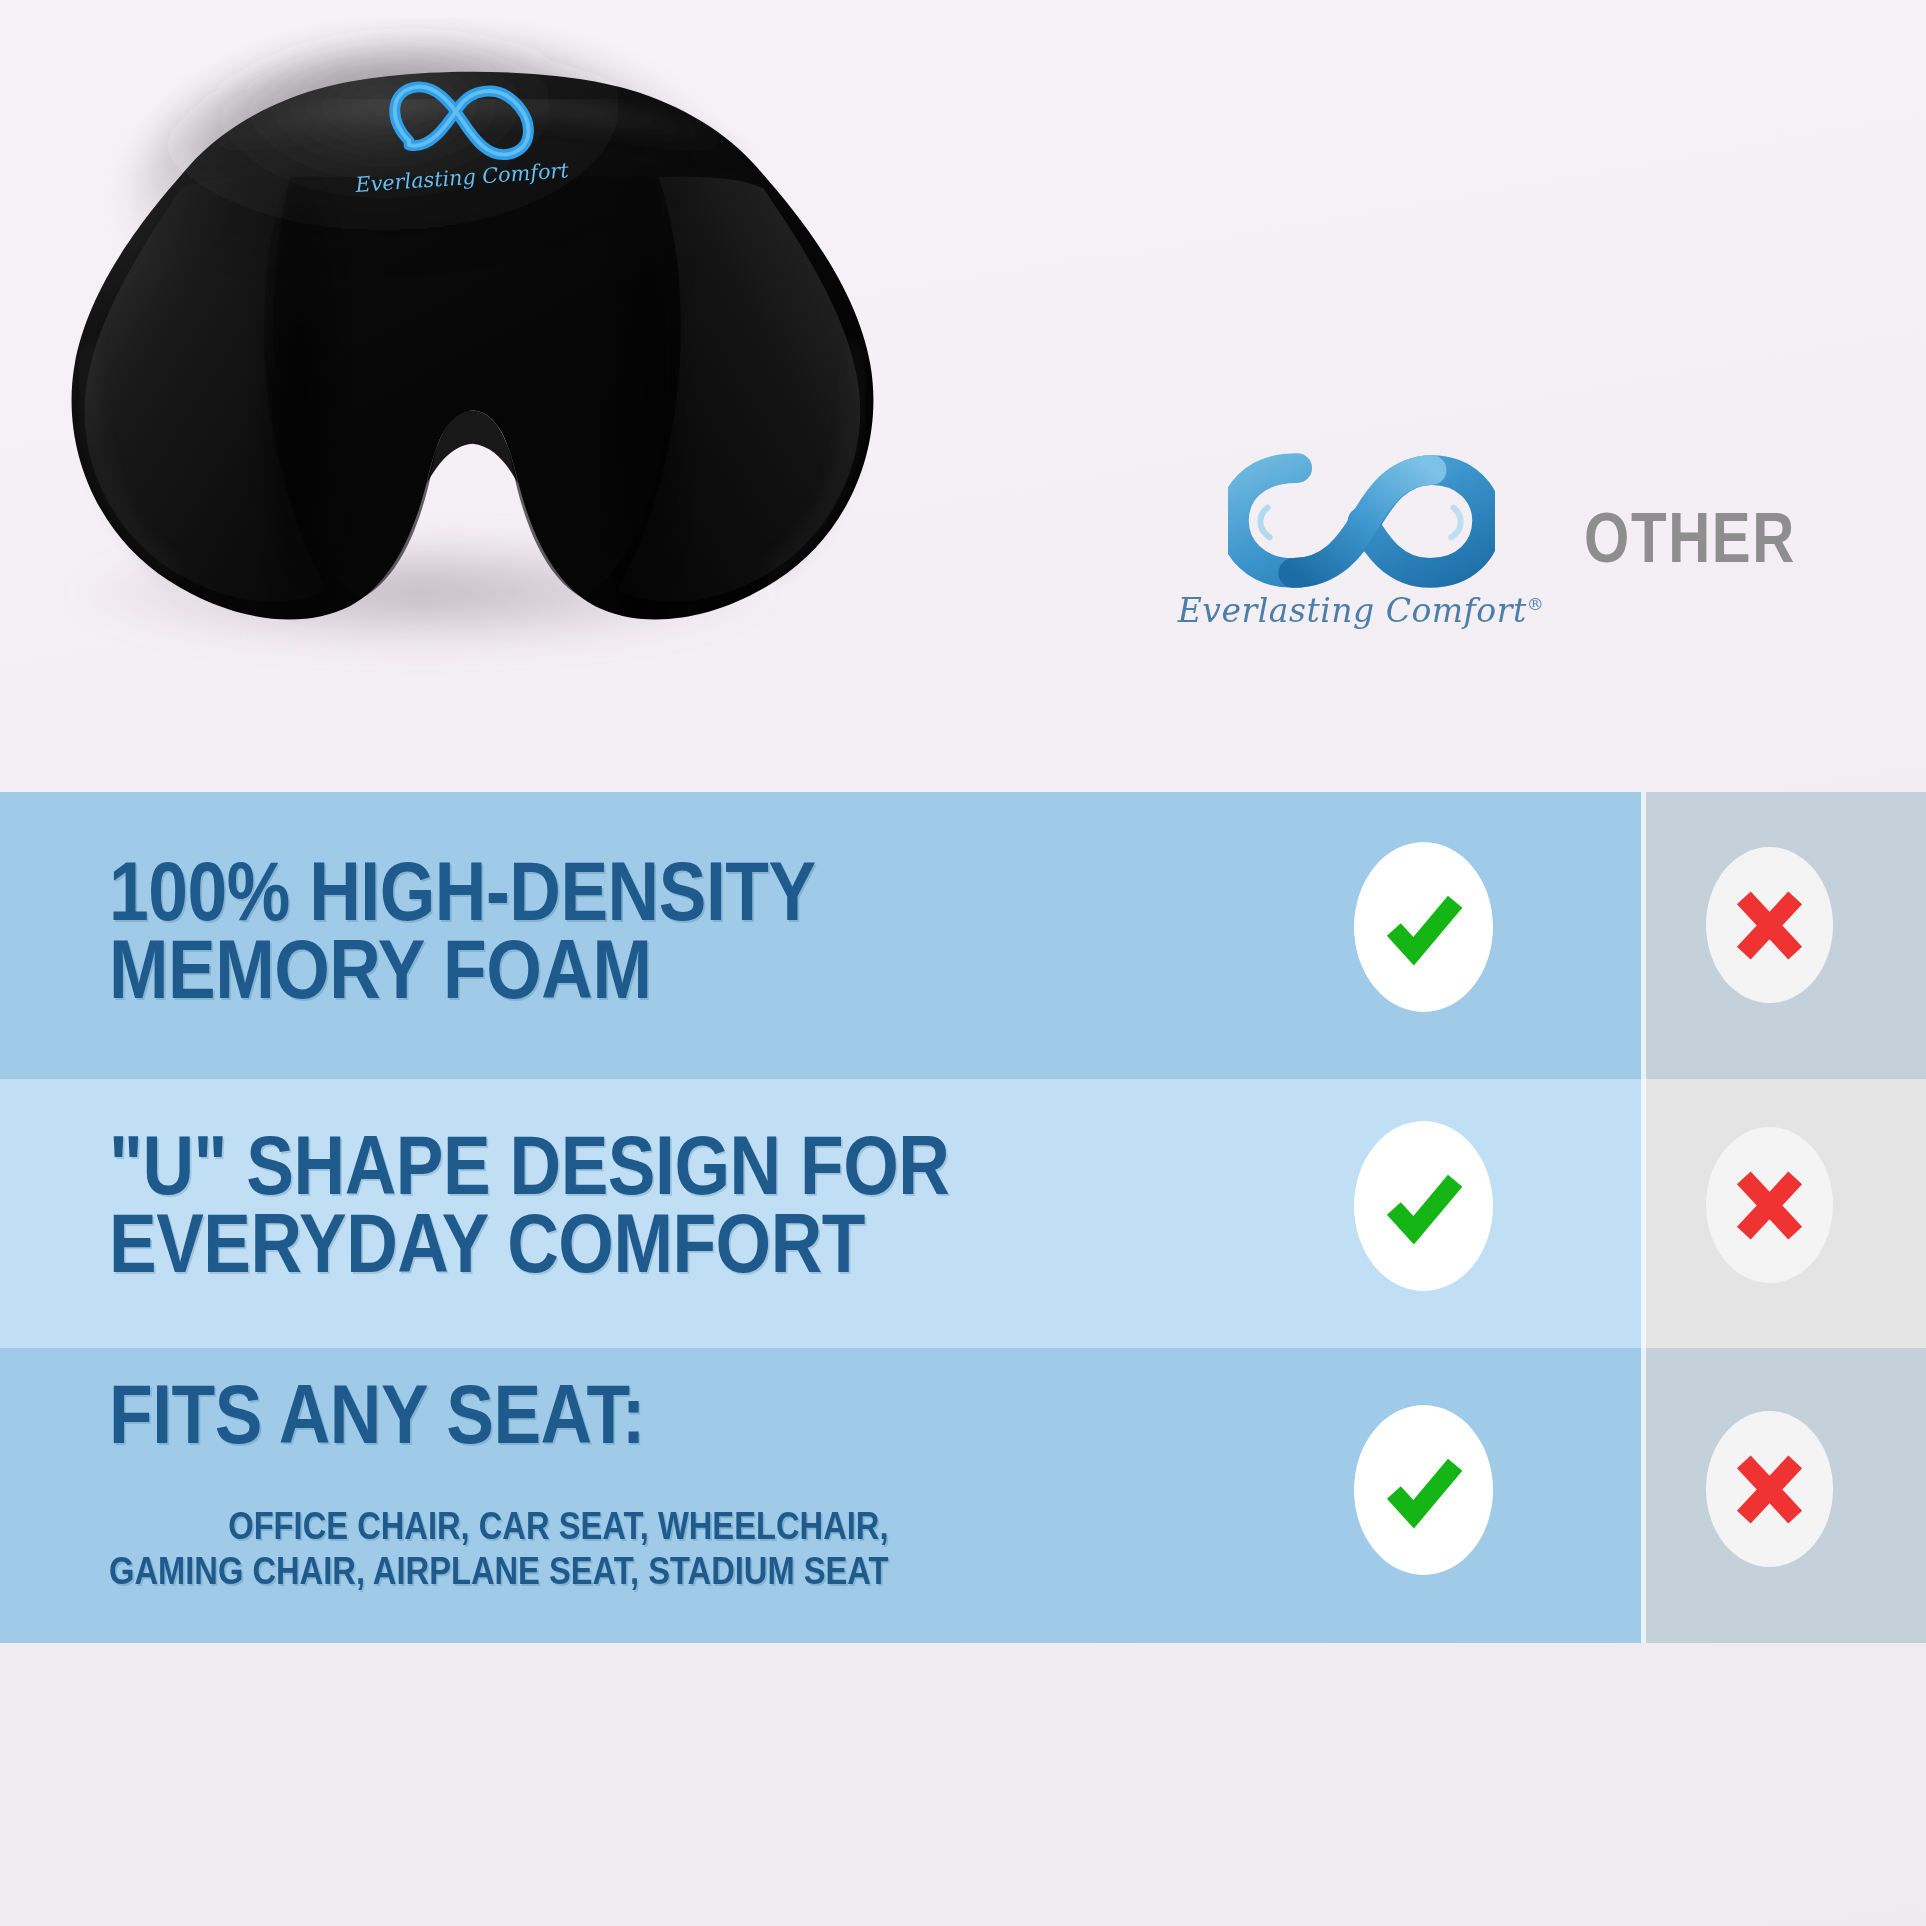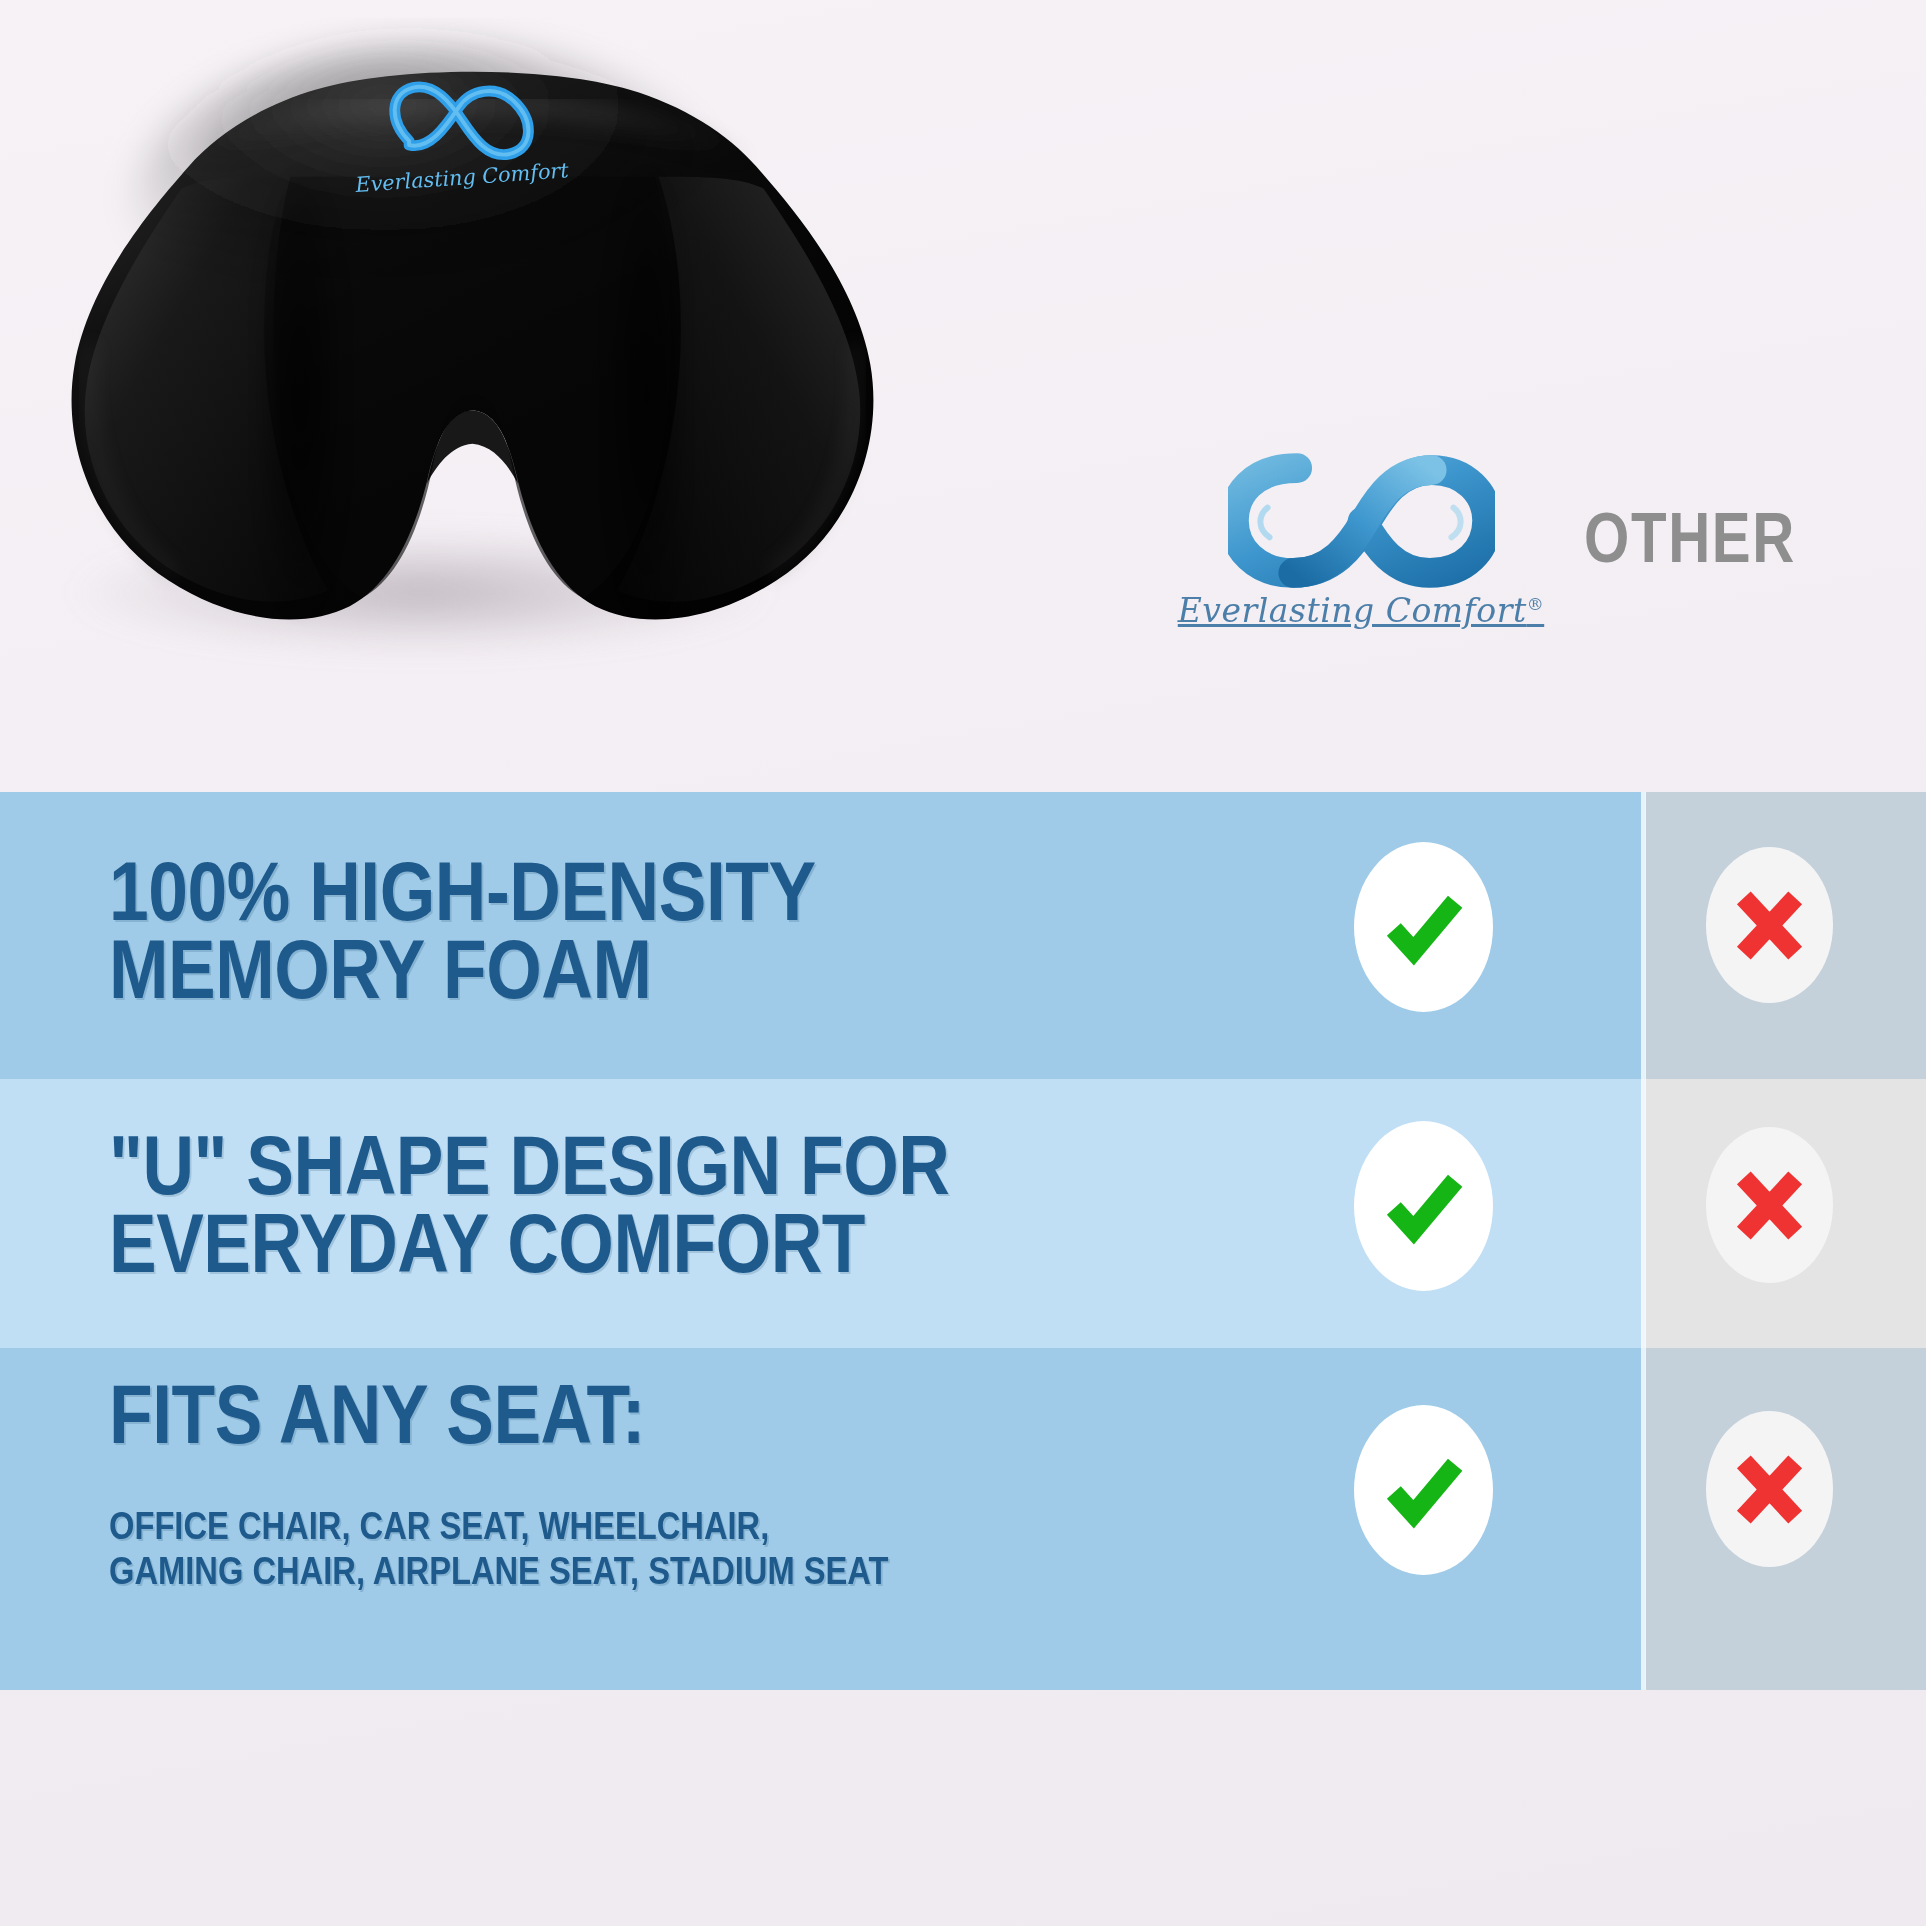--- a/index.html
+++ b/index.html
@@ -34,21 +34,20 @@
   #ec-logo-block { position:absolute; left:0px; top:10px; width:386px; height:228px; text-align:center; }
   #ec-infinity { display:block; margin:0 auto; }
   #ec-wordmark {
     margin-top:-4px;
     font-family:"DejaVu Serif", serif;
     font-style:italic;
     font-size:33px;
     letter-spacing:0.5px;
     color:#4b7ea8;
     white-space:nowrap;
-    text-decoration:underline;
   }
   #ec-wordmark sup { font-size:17px; vertical-align:super; }
 
   #other-label {
     position:absolute; left:416px; top:61px; width:297px;
     font-family:"Liberation Sans", sans-serif;
     font-weight:bold;
     font-size:71px;
     letter-spacing:2px;
     color:#8e8e8e;
@@ -303,21 +302,21 @@
       <div class="cell-other">
         <div class="bubble cross" style="left:61px;top:48px;width:127px;height:156px;">
           <svg width="83" height="83" viewBox="0 0 84 84">
             <path d="M 16 14 L 68 70 M 68 14 L 16 70" stroke="#ef3333" stroke-width="19" stroke-linecap="butt"></path>
           </svg>
         </div>
       </div>
       <div class="divider-v"></div>
     </div>
 
-    <div class="row a" style="top:556px;height:342px;">
+    <div class="row a" style="top:556px;height:295px;text-align:right;">
       <div class="cell-feature">
         <div class="feature-text big" style="top:28px;">FITS ANY SEAT:</div>
         <div class="feature-text small" style="top:156px;">OFFICE CHAIR, CAR SEAT, WHEELCHAIR,
 GAMING CHAIR, AIRPLANE SEAT, STADIUM SEAT</div>
       </div>
       <div class="cell-ours">
         <div class="bubble check" style="left:81px;top:57px;width:139px;height:170px;">
           <svg width="91" height="91" viewBox="0 0 92 92">
               <path d="M 16 48 L 36 70 L 78 20" fill="none" stroke="#16b516" stroke-width="19" stroke-linecap="butt" stroke-linejoin="miter"></path>
             </svg>

